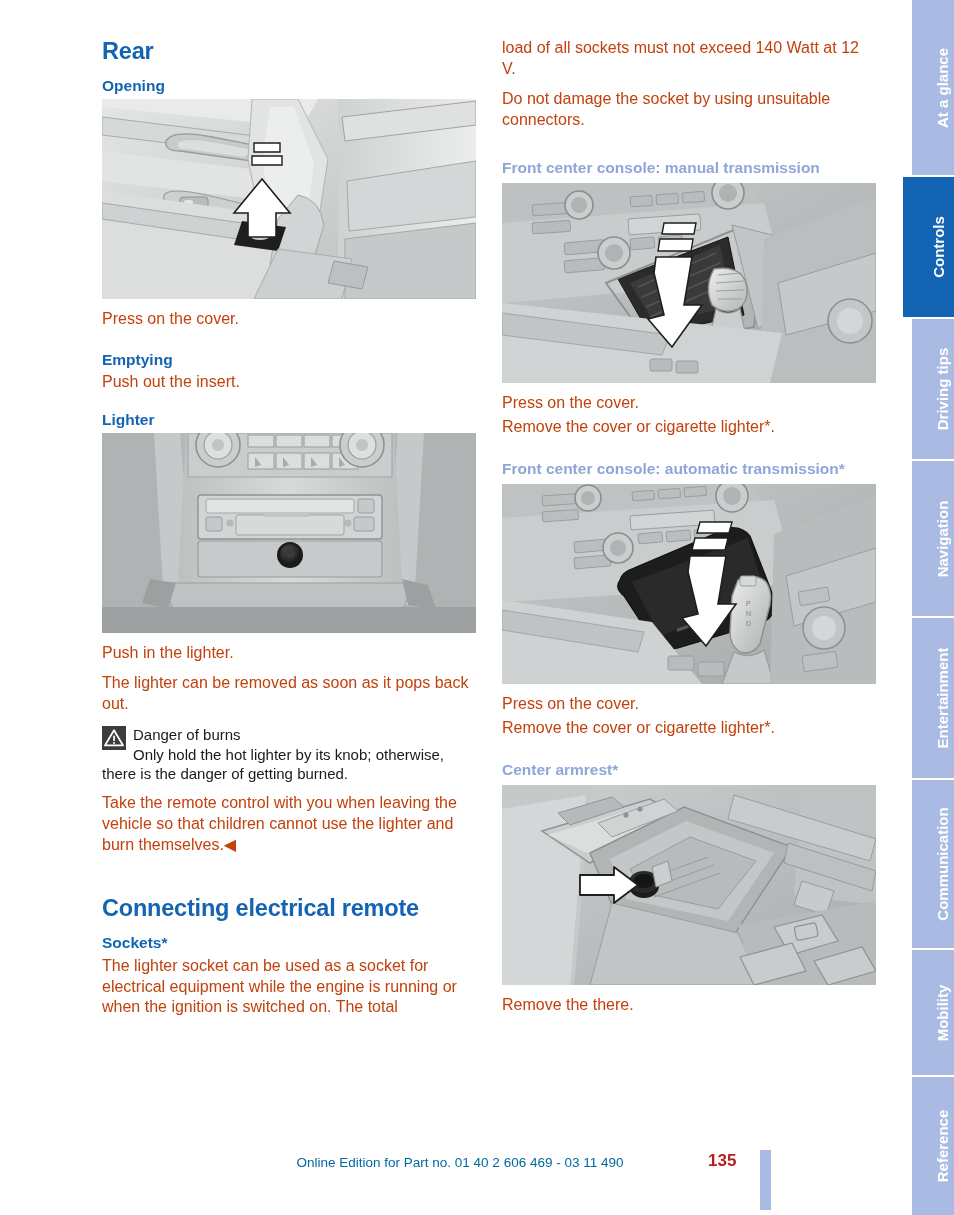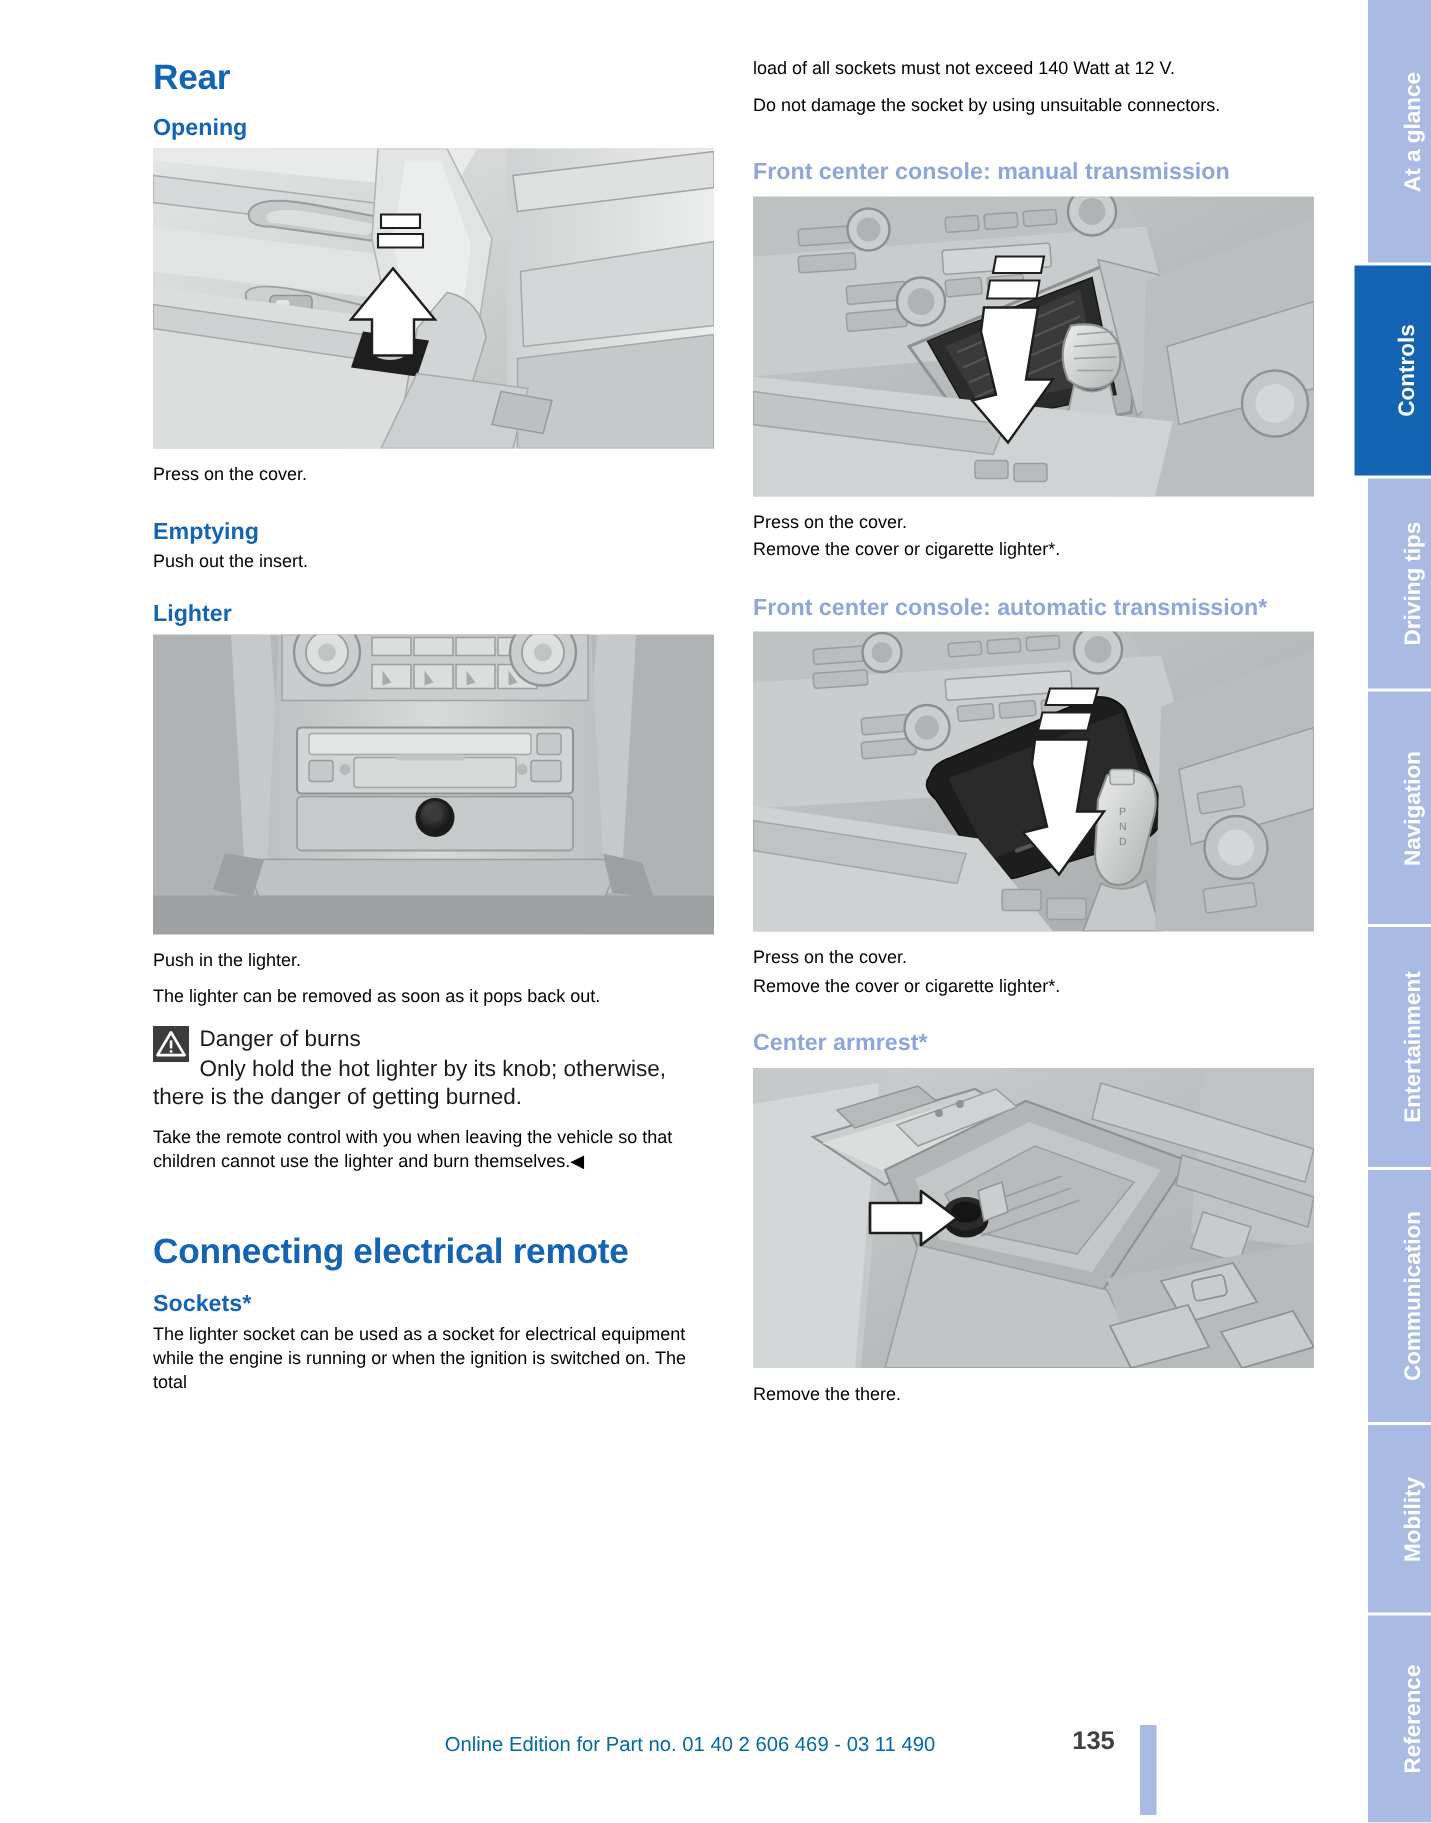--- a/index.html
+++ b/index.html
@@ -56,24 +56,24 @@
     line-height: 1.2;
   }
   h3.sub2 {
     font-size: 15.5px;
     font-weight: bold;
     color: #8ea6d8;
     margin: 0 0 6px 0;
     line-height: 1.23;
   }
   p.t {
-    font-size: 12px;
+    font-size: 16px;
     line-height: 1.31;
     margin: 0 0 9px 0;
-    color: #000000;
+    color: #c2410c;
   }
   p.tight { margin-bottom: 3px; }
   .sp-18 { height: 18px; }
   .sp-12 { height: 12px; }
   .sp-9  { height: 9px; }
   .sp-30 { height: 30px; }
 
   
   .fig {
     width: 374px;
@@ -114,24 +114,24 @@
     width: 884px;
     text-align: center;
     font-size: 13.5px;
     color: #0369a1;
   }
   .pagenum {
     position: absolute;
     left: 690px;
     top: 1151px;
     width: 42px;
-    text-align: center;
+    text-align: left;
     font-size: 17px;
     font-weight: bold;
-    color: #404040;
+    color: #b91c1c;
   }
   .pagebar {
     position: absolute;
     left: 742px;
     top: 1150px;
     width: 11px;
     height: 60px;
     background: #a9bbe2;
   }
 

